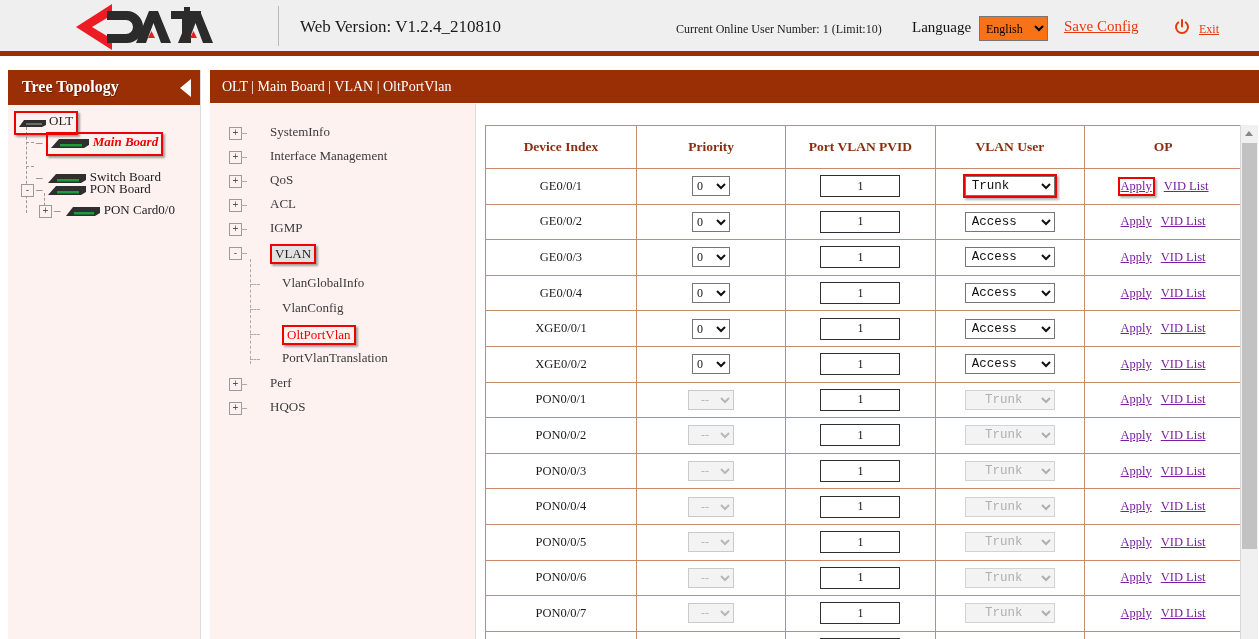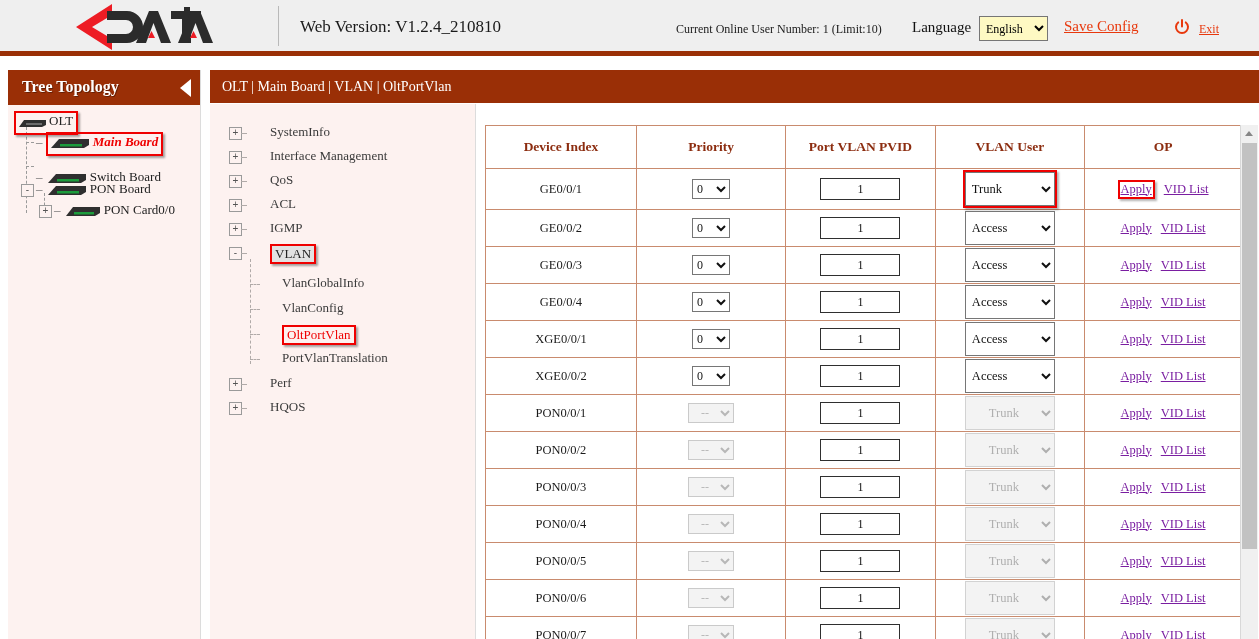--- a/index.html
+++ b/index.html
@@ -41,21 +41,21 @@
   .lang-label {
     position: absolute; left: 912px; top: 19px;
     font-size: 15px; color: #111; white-space: nowrap;
   }
   .lang-select {
     position: absolute; left: 979px; top: 16px;
     width: 69px; height: 25px;
     font-family: "Liberation Serif", serif;
     font-size: 12px;
     border: 1px solid #767676;
-    background: #fef9c3;
+    background: #f97316;
     padding-left: 2px;
   }
   .saveconfig {
     position: absolute; left: 1064px; top: 18px;
     font-size: 15px; color: #e8380d; text-decoration: underline;
     white-space: nowrap; cursor: pointer;
   }
   .power-icon {
     position: absolute; left: 1174px; top: 19px;
     width: 16px; height: 16px;
@@ -205,22 +205,22 @@
   select.pri-sel[disabled] {
     background: #efefef; color: #9a9a9a; border: 1px solid #b5b5b5;
     width: 46px; text-align: center;
   }
   input.pvid {
     width: 74px; height: 18px;
     font-family: "Liberation Serif", serif; font-size: 12px;
     text-align: center; border: 1px solid #2f2f2f; background:#fff; color:#111;
   }
   select.mode-sel {
-    width: 90px; height: 34px;
-    font-family: Liberation Serif, serif; font-size: 12.5px;
+    width: 90px; height: 20px;
+    font-family: Liberation Mono, monospace; font-size: 12.5px;
     border: 1px solid #767676; background: #ffffff; color:#111;
     padding-left: 2px;
   }
   select.mode-sel[disabled] {
     background: #efefef; color: #8e8e8e; border: 1px solid #c0c0c0;
     text-align: center; padding-left: 0;
   }
   .cell-hl {
     display: inline-block;
     border: 2px solid #ef0000;

